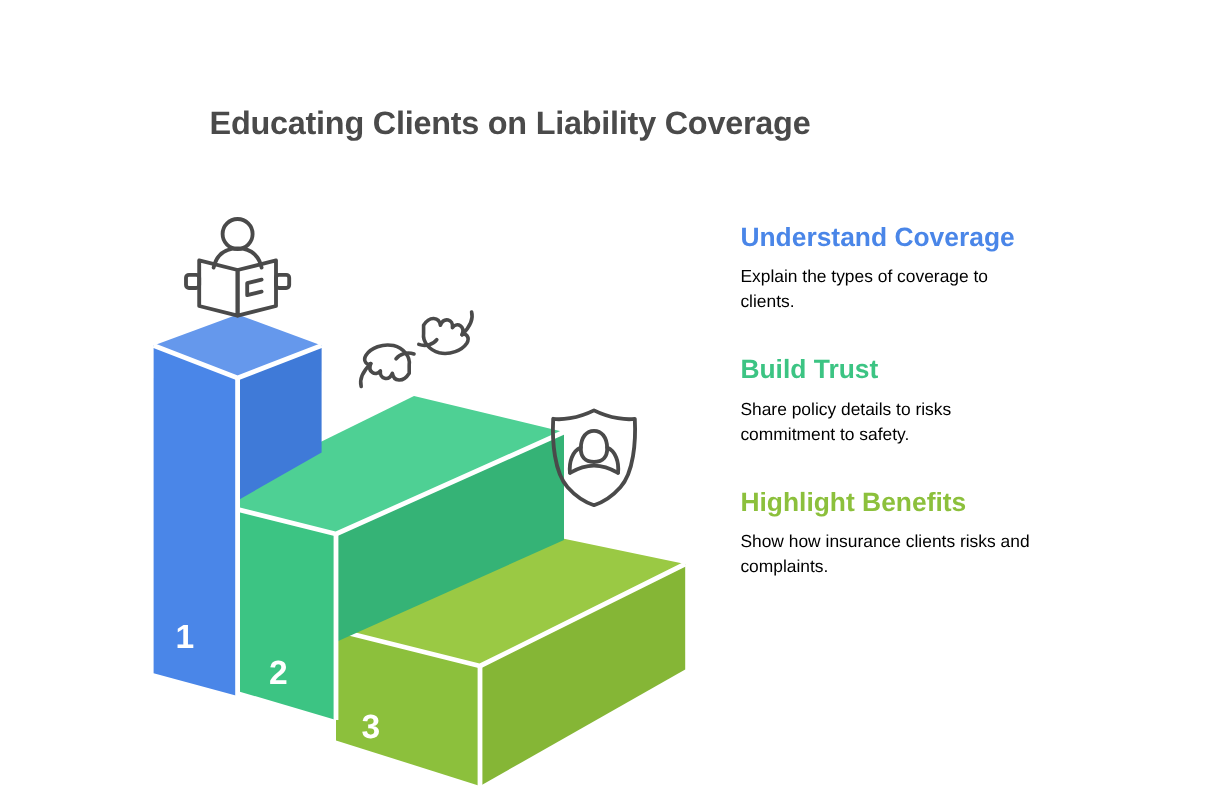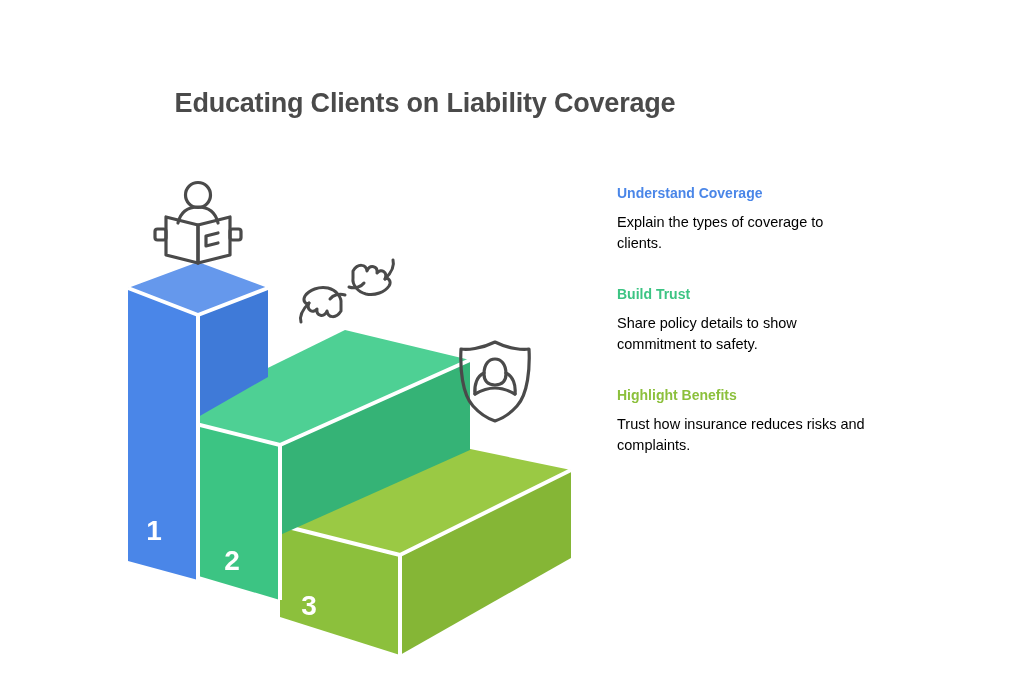--- a/index.html
+++ b/index.html
@@ -59,21 +59,21 @@
     top: 185px;
     width: 290px;
   }
   .text-block {
     margin-bottom: 32px;
   }
   .text-block:last-child {
     margin-bottom: 4px;
   }
   .block-heading {
-    font-size: 14px;
+    font-size: 22px;
     font-weight: bold;
     margin: 0 0 11px 0;
     line-height: 1.15;
   }
   .block-body {
     font-size: 14.5px;
     color: #000000;
     line-height: 1.45;
     margin: 0;
     max-width: 250px;
@@ -168,23 +168,23 @@
 
   <div class="text-column">
 
     <div class="text-block">
       <div class="block-heading" style="color:#4a86e8;">Understand Coverage</div>
       <div class="block-body">Explain the types of coverage to clients.</div>
     </div>
 
     <div class="text-block">
       <div class="block-heading" style="color:#3cc483;">Build Trust</div>
-      <div class="block-body">Share policy details to show commitment to safety.</div>
+      <div class="block-body">Share policy details to risks commitment to safety.</div>
     </div>
 
     <div class="text-block">
       <div class="block-heading" style="color:#8cc03c;">Highlight Benefits</div>
-      <div class="block-body">Trust how insurance reduces risks and complaints.</div>
+      <div class="block-body">Show how insurance clients risks and complaints.</div>
     </div>
 
   </div>
 
 </div>
 
 </body></html>

